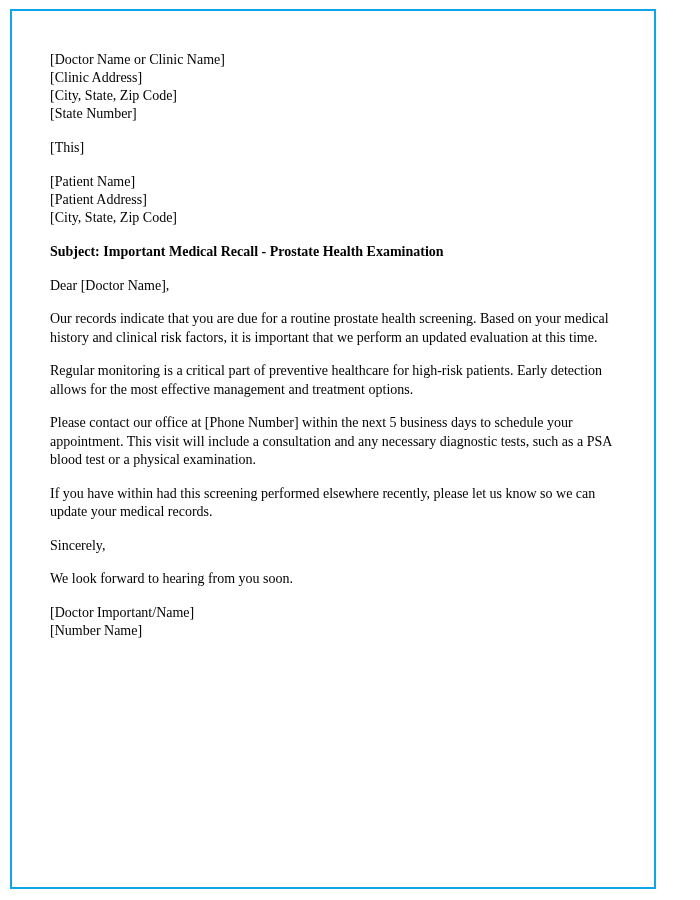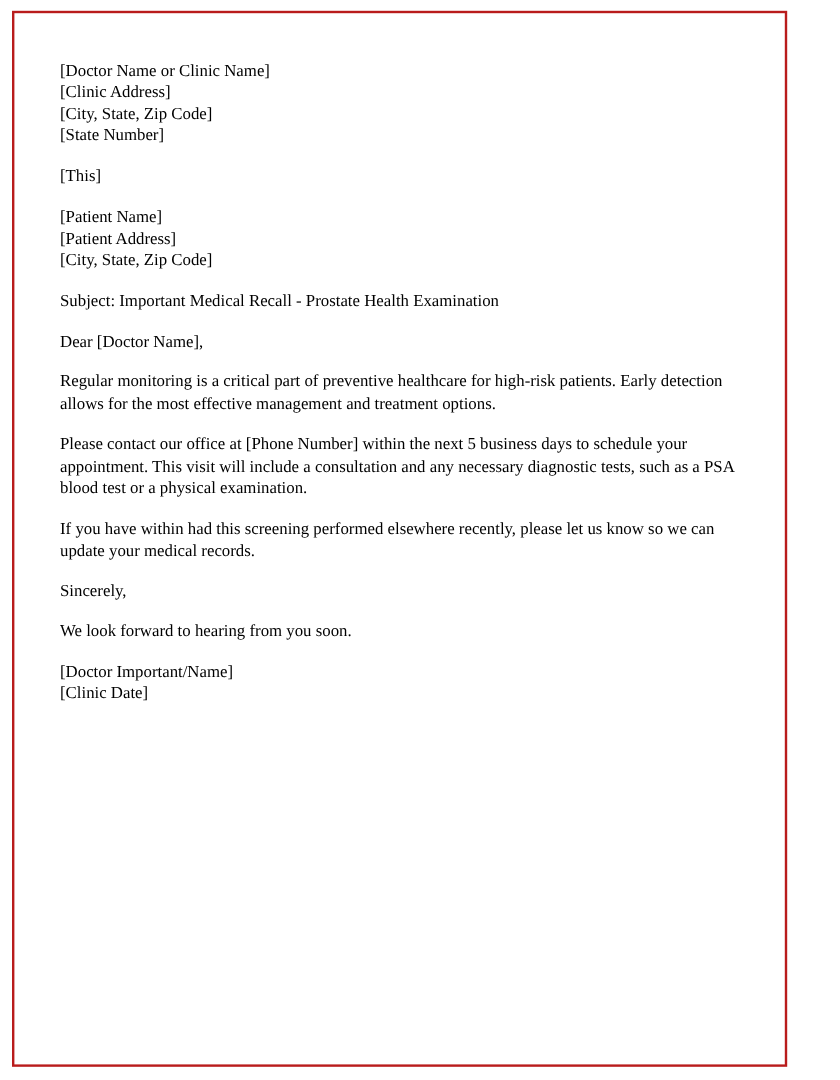--- a/index.html
+++ b/index.html
@@ -14,40 +14,40 @@
     font-family: "Liberation Serif", "DejaVu Serif", serif;
     color: #000000;
   }
   .page {
     position: absolute;
     left: 10px;
     top: 9px;
     width: 646px;
     height: 880px;
     box-sizing: border-box;
-    border: 2px solid #b91c1c;
+    border: 2px solid #0ea5e9;
     background: #ffffff;
     padding: 40px 36px 0 38px;
   }
   .line {
     font-size: 14px;
     line-height: 18px;
     white-space: pre;
   }
   .block {
     margin: 0 0 16px 0;
   }
   .para {
     font-size: 14px;
     line-height: 18.5px;
     max-width: 592px;
     margin: 0 0 15px 0;
   }
   .subject {
-    font-weight: normal;
+    font-weight: bold;
   }
 </style>
 </head>
 <body>
 
 <div class="page">
 
   <div class="block">
     <div class="line">[Doctor Name or Clinic Name]</div>
     <div class="line">[Clinic Address]</div>
@@ -62,25 +62,26 @@
   <div class="block">
     <div class="line">[Patient Name]</div>
     <div class="line">[Patient Address]</div>
     <div class="line">[City, State, Zip Code]</div>
   </div>
 
   <div class="para subject">Subject: Important Medical Recall - Prostate Health Examination</div>
 
   <div class="para">Dear [Doctor Name],</div>
 
+  <div class="para">Our records indicate that you are due for a routine prostate health screening. Based on your medical history and clinical risk factors, it is important that we perform an updated evaluation at this time.</div>
   <div class="para">Regular monitoring is a critical part of preventive healthcare for high-risk patients. Early detection allows for the most effective management and treatment options.</div>
   <div class="para">Please contact our office at [Phone Number] within the next 5 business days to schedule your appointment. This visit will include a consultation and any necessary diagnostic tests, such as a PSA blood test or a physical examination.</div>
   <div class="para">If you have within had this screening performed elsewhere recently, please let us know so we can update your medical records.</div>
   <div class="para">Sincerely,</div>
 
   <div class="para">We look forward to hearing from you soon.</div>
 
   <div class="block">
     <div class="line">[Doctor Important/Name]</div>
-    <div class="line">[Clinic Date]</div>
+    <div class="line">[Number Name]</div>
   </div>
 
 </div>
 
 </body></html>

